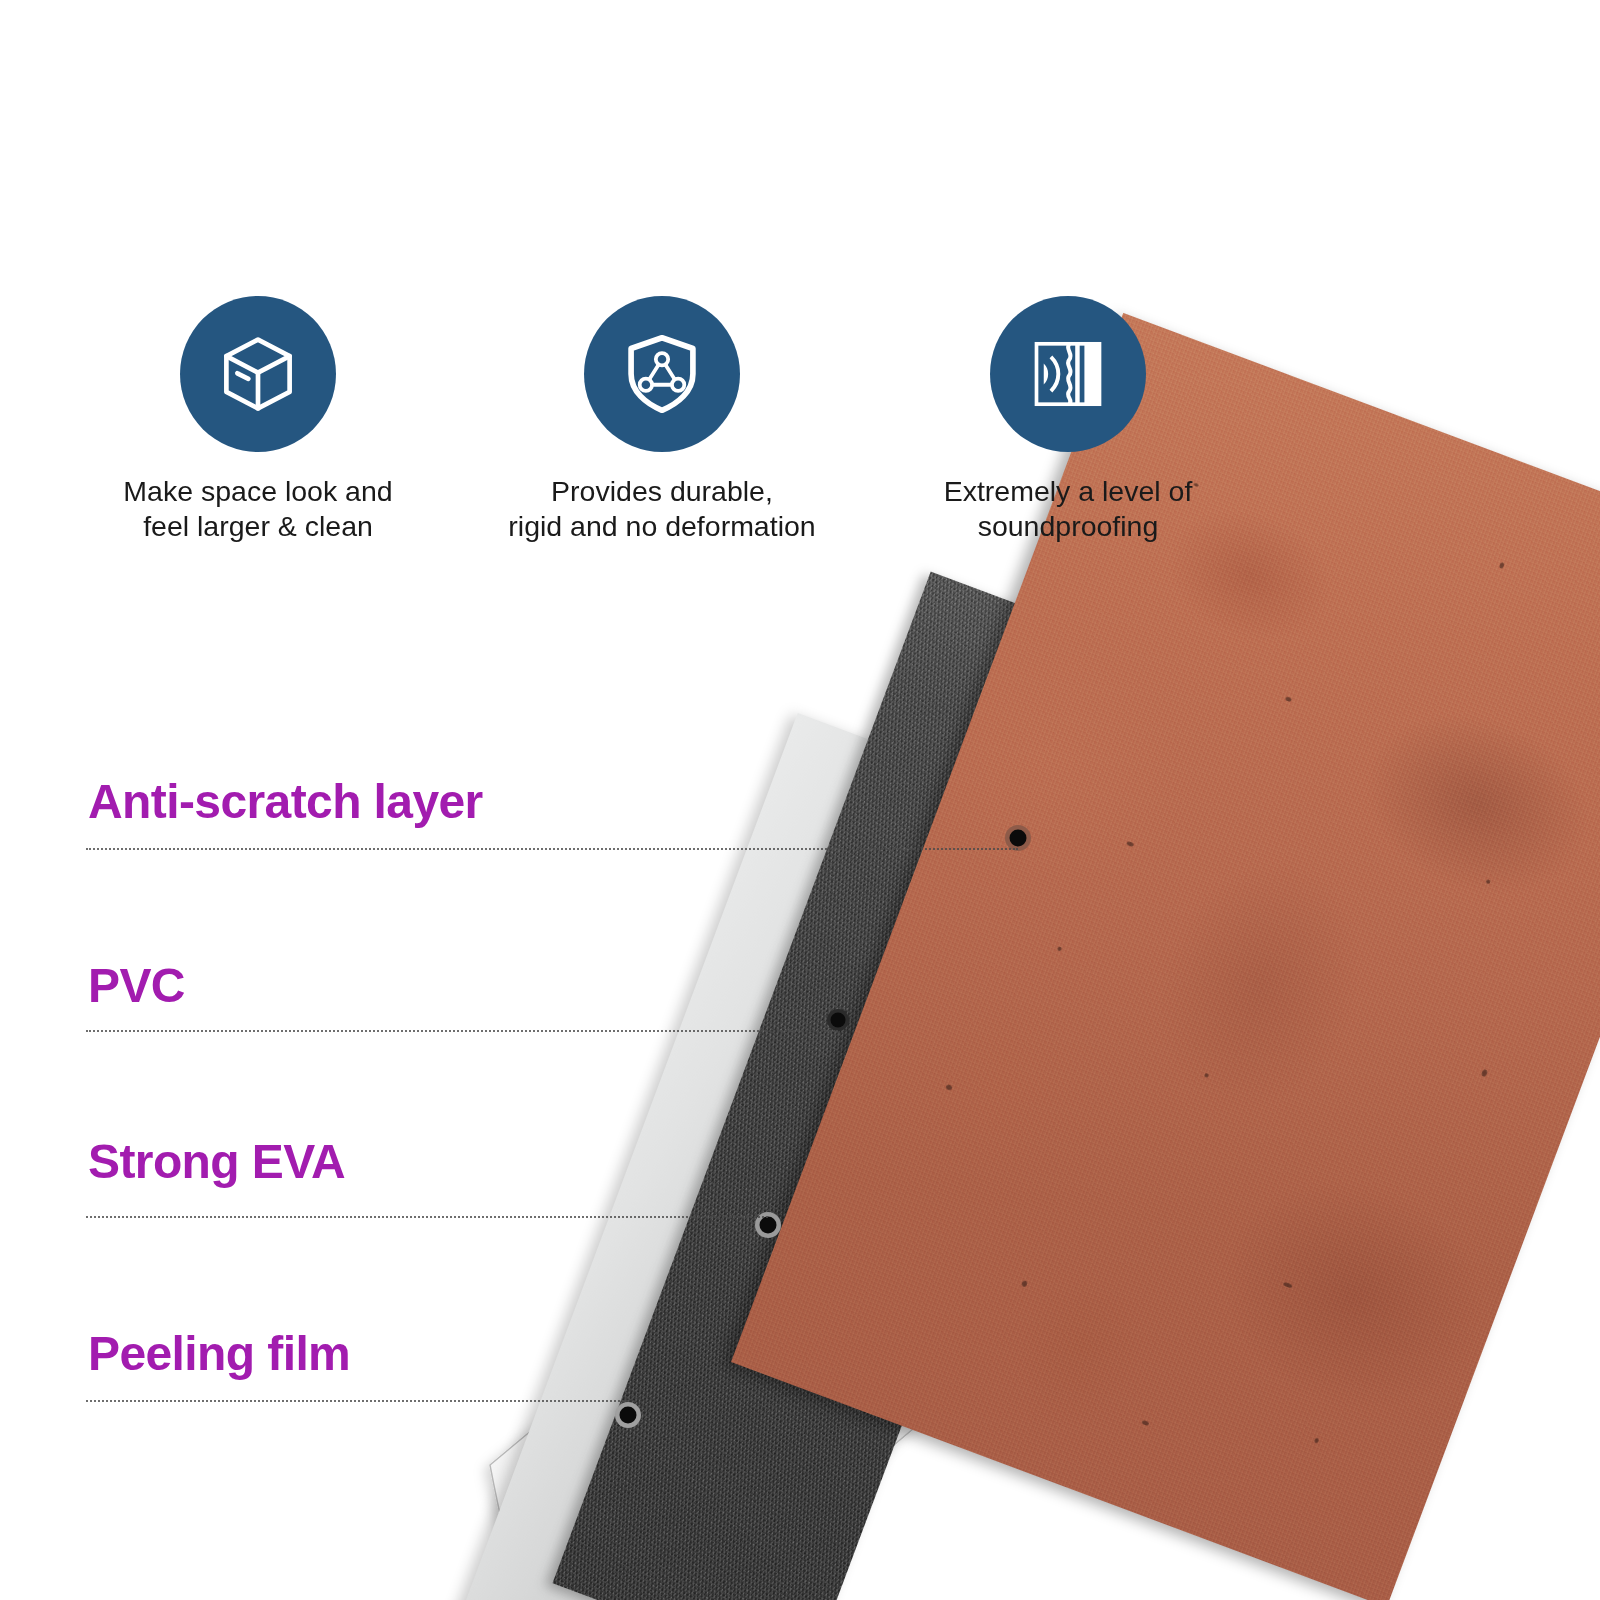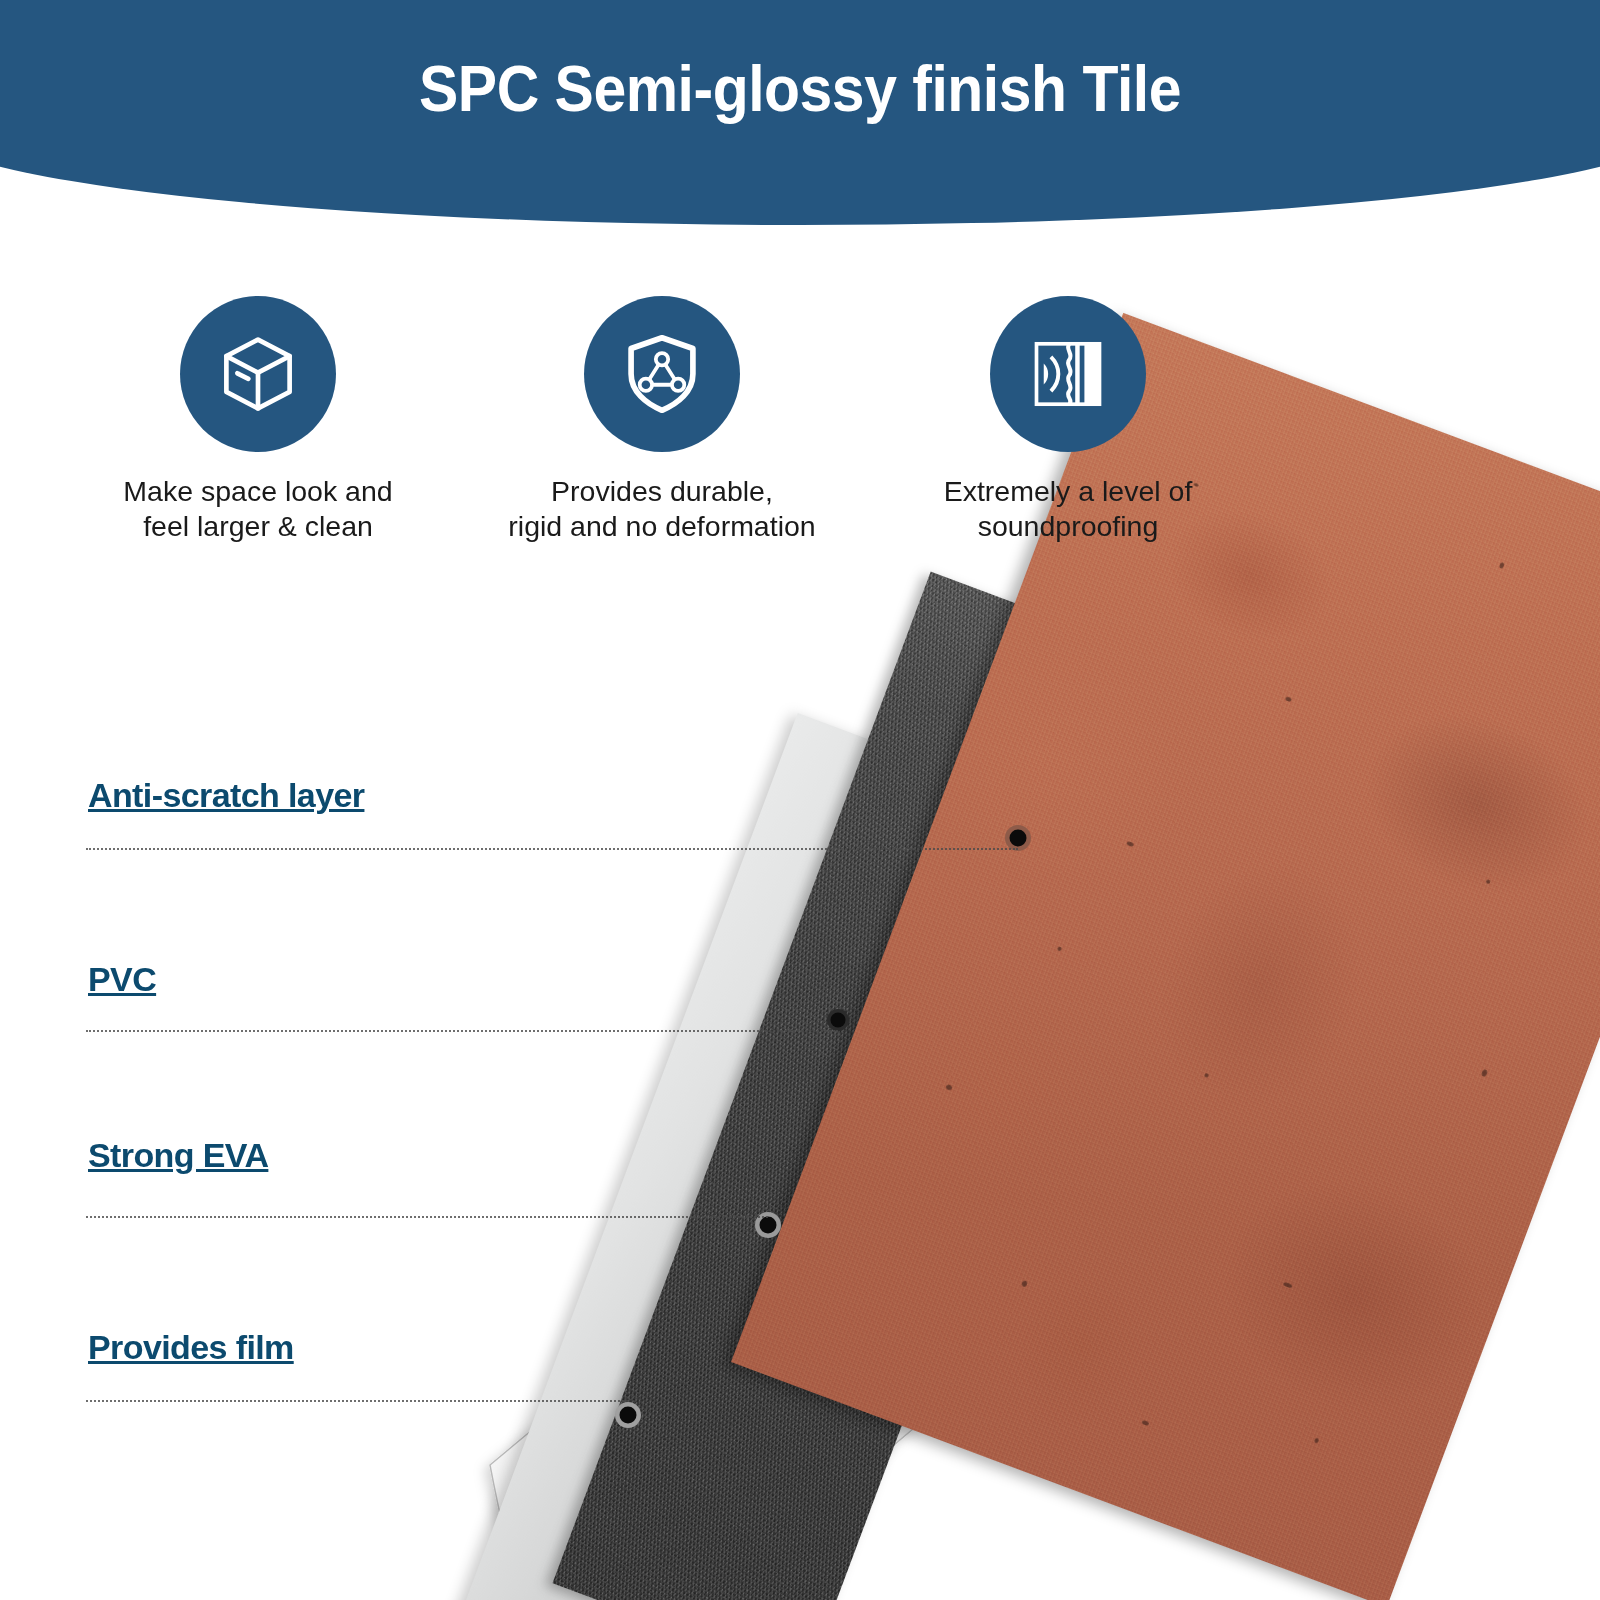--- a/index.html
+++ b/index.html
@@ -127,26 +127,25 @@
   }
   .marker i{
     position:absolute;left:50%;top:50%;transform:translate(-50%,-50%);
     width:17px;height:17px;border-radius:50%;background:#0b0b0b;display:block;
   }
 
   
   .layers{position:absolute;left:0;top:0;width:1600px;height:1600px;z-index:20;}
   .layer-row{position:absolute;left:88px;}
   .layer-label{
-    font-size:34px;font-weight:bold;color:#0c4a6e;
+    font-size:48px;font-weight:bold;color:#a21caf;
     font-family:"Liberation Sans",sans-serif;
     letter-spacing:-0.6px;
     line-height:1;
     white-space:nowrap;
-    text-decoration:underline;
   }
   .leader{
     position:absolute;height:0;
     border-top:2.5px dotted #4a4a4a;
     opacity:0.8;
   }
 </style>
 </head>
 <body>
 
@@ -231,21 +230,21 @@
       <div class="layer-label">PVC</div>
     </div>
     <div class="leader" style="left:86px;top:1030px;width:752px;"></div>
 
     <div class="layer-row" style="top:1138px;">
       <div class="layer-label">Strong EVA</div>
     </div>
     <div class="leader" style="left:86px;top:1216px;width:682px;"></div>
 
     <div class="layer-row" style="top:1330px;">
-      <div class="layer-label">Provides film</div>
+      <div class="layer-label">Peeling film</div>
     </div>
     <div class="leader" style="left:86px;top:1400px;width:542px;"></div>
   </div>
 
   <div class="features">
 
     <div class="feature feat-0">
       <div class="icon-circle">
         <svg width="88" height="88" viewBox="0 0 64 64">
           <g fill="none" stroke="#ffffff" stroke-width="3.4" stroke-linejoin="round" stroke-linecap="round">
@@ -285,18 +284,14 @@
           <path d="M33 9 C29.5 13 36.5 17 33 21 C29.5 25 36.5 29 33 33 C29.5 37 36.5 41 33 45 C29.5 49 36.5 52 33 55" fill="none" stroke="#ffffff" stroke-width="3.1" stroke-linejoin="round"></path>
           <rect x="37.5" y="9" width="3.4" height="46" fill="#ffffff"></rect>
           <rect x="44.5" y="9" width="11.5" height="46" fill="#ffffff"></rect>
         </svg>
       </div>
       <div class="feat-caption">Extremely a level of
 soundproofing</div>
     </div>
   </div>
 
-  <div class="header-wrap">
-    <div class="header-shape"></div>
-    <div class="header-title">SPC Semi-glossy finish Tile</div>
-  </div>
 
 </div>
 
 </body></html>

